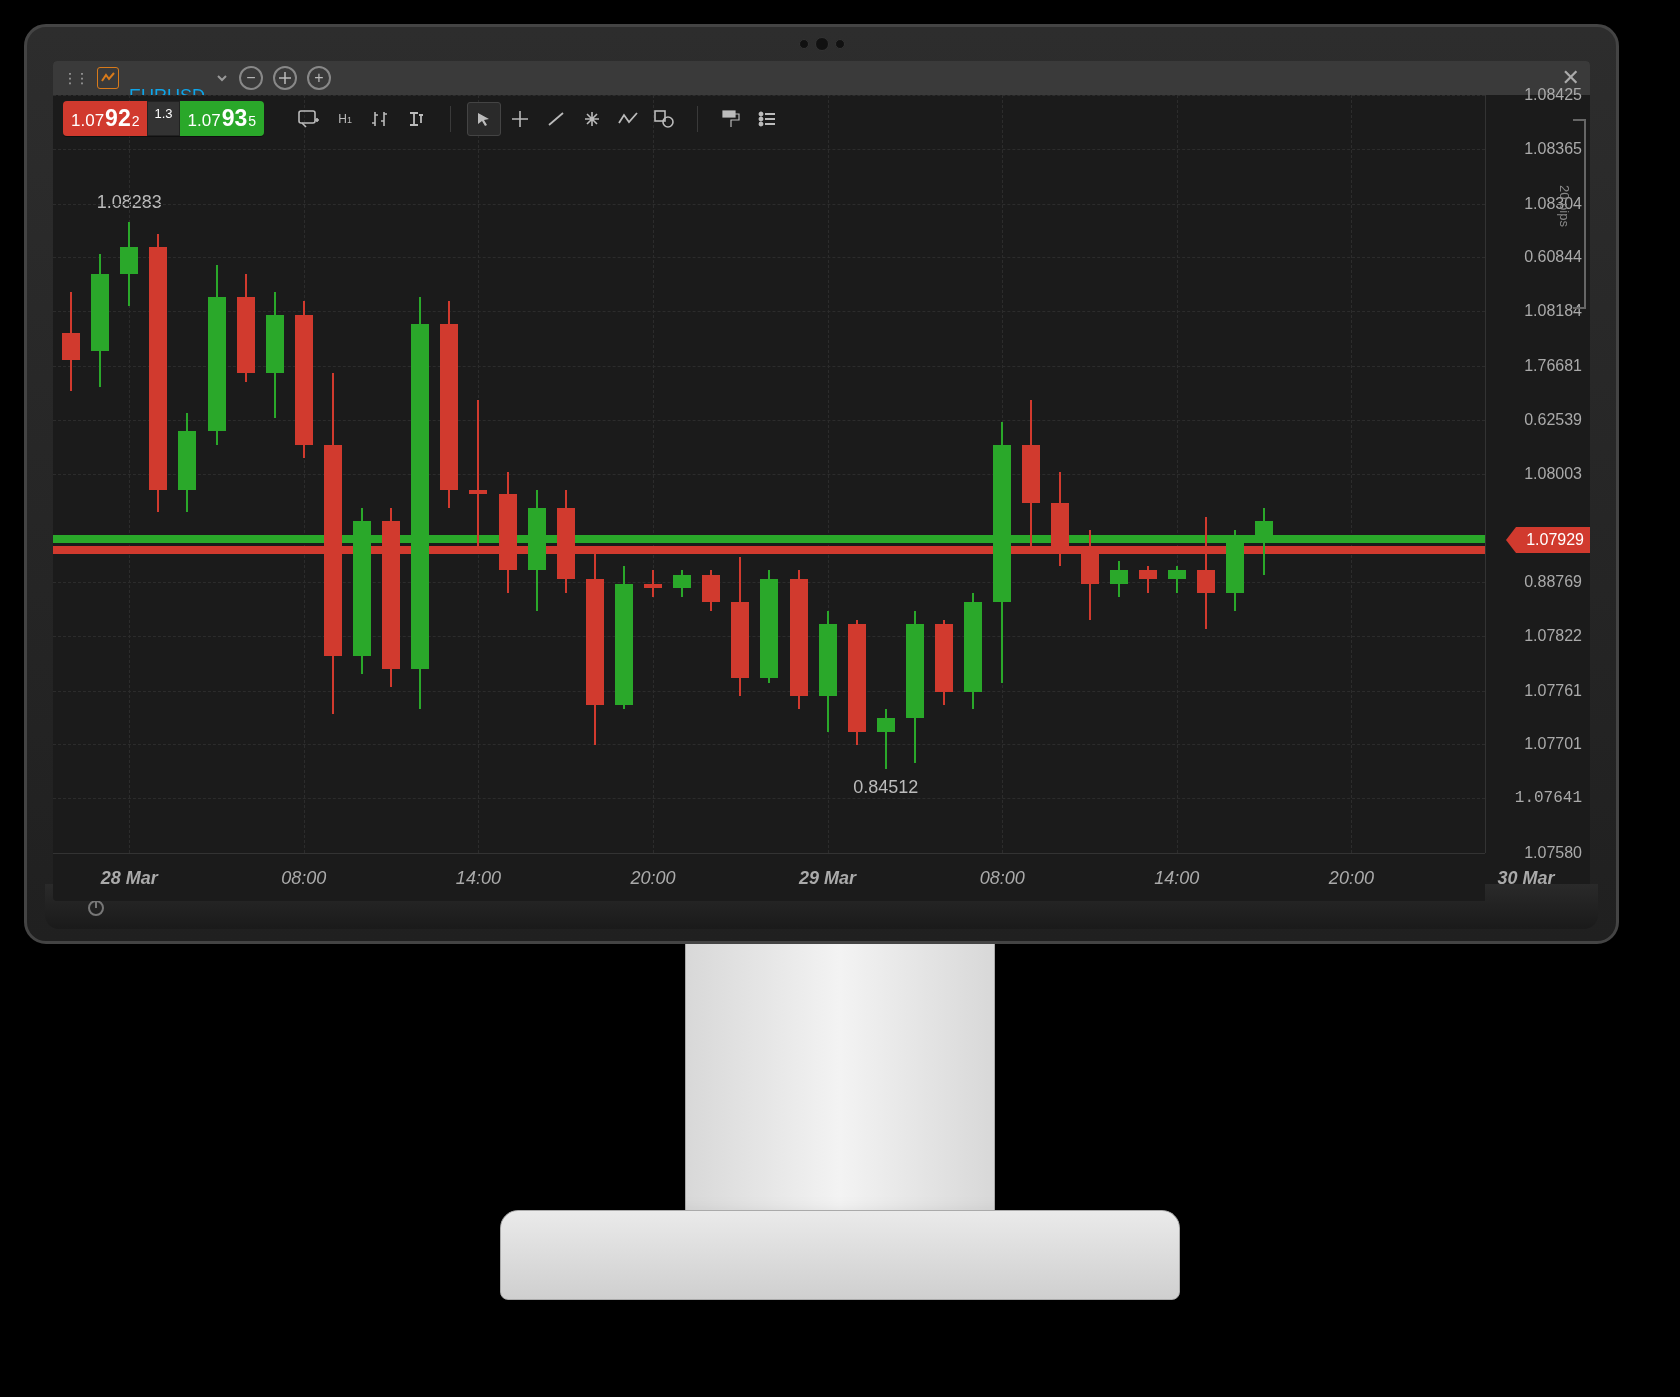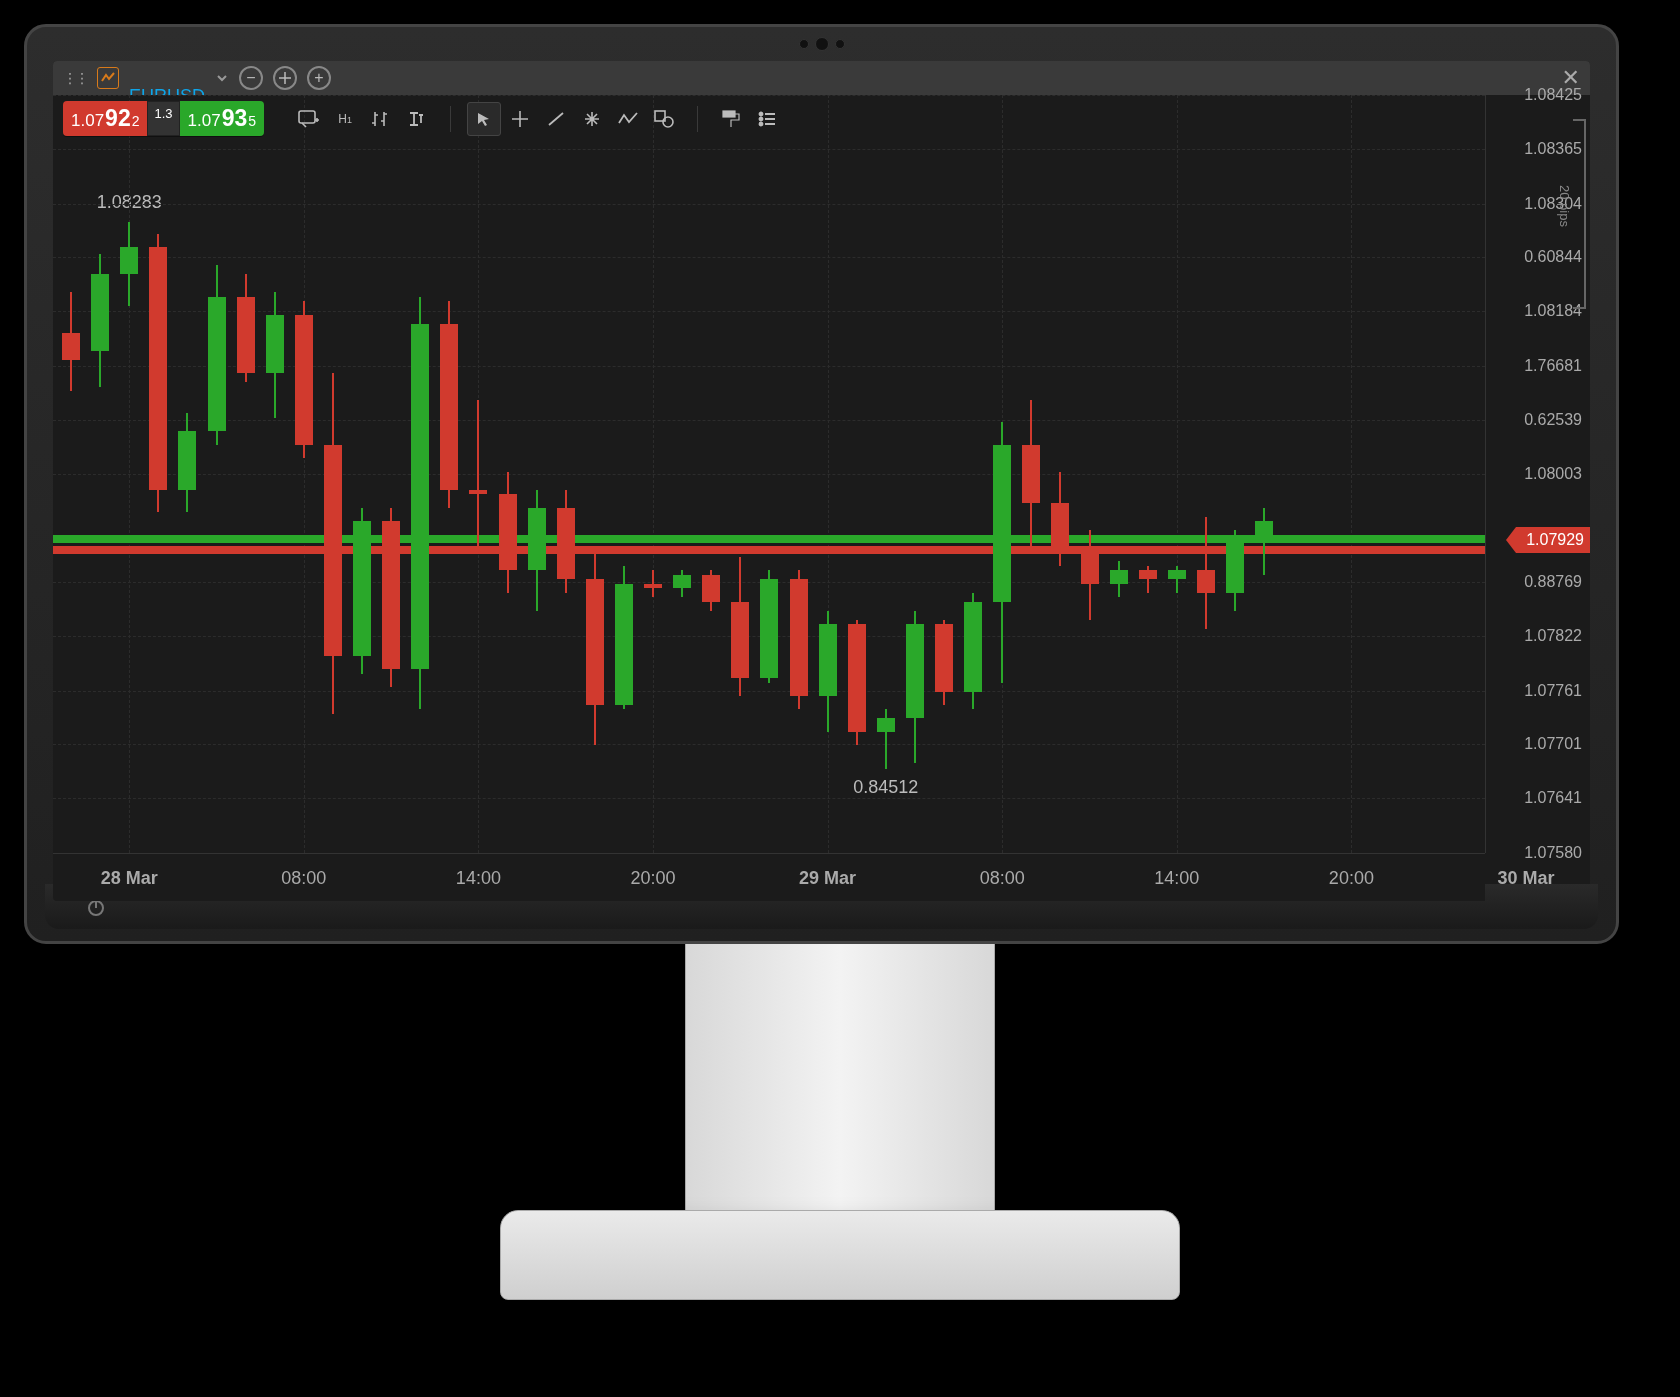--- a/index.html
+++ b/index.html
@@ -60,21 +60,21 @@
   .pip-big{font-size:23px;font-weight:bold;margin:0 1px;}
   .pip-sm{font-size:14px;}
   .tool-group{display:flex;gap:2px;align-items:center;background:transparent;margin-left:18px;}
   .tool-btn{width:34px;height:34px;display:flex;align-items:center;justify-content:center;color:#bbb;cursor:pointer;border-radius:3px;}
   .tool-btn.active{background:#2a2a2a;border:1px solid #444;}
   .tool-sep{width:1px;height:26px;background:#3a3a3a;margin:0 6px;}
   .tf-label{color:#bbb;font-size:12px;display:flex;align-items:baseline;}
   .tf-label .sub{font-size:9px;}
 
   .y-tick{position:absolute;right:8px;color:#aaa;font-size:16px;transform:translateY(-50%);}
-  .x-tick{position:absolute;top:14px;color:#aaa;font-size:18px;transform:translateX(-50%);white-space:nowrap;}
+  .x-tick{position:absolute;top:14px;color:#aaa;font-size:18px;transform:translateX(-50%);white-space:nowrap;font-style:italic;}
   .x-tick.bold{font-weight:bold;}
 
   .price-line{position:absolute;left:0;right:0;height:1px;}
   .price-line.ask{background:#2aa82a;}
   .price-line.bid{background:#d13a2e;}
 
   .price-flag{position:absolute;right:0;height:26px;display:flex;align-items:center;padding:0 6px 0 10px;color:#fff;font-size:16px;z-index:5;}
   .price-flag::before{content:"";position:absolute;left:-10px;top:0;border-top:13px solid transparent;border-bottom:13px solid transparent;}
   .price-flag.bid{background:#d13a2e;}
   .price-flag.bid::before{border-right:10px solid #d13a2e;}
@@ -357,21 +357,21 @@
           <div class="y-tick" style="top: 162.364px;">0.60844</div>
           <div class="y-tick" style="top: 216.187px;">1.08184</div>
           <div class="y-tick" style="top: 270.907px;">1.76681</div>
           <div class="y-tick" style="top: 324.729px;">0.62539</div>
           <div class="y-tick" style="top: 378.551px; text-align: right;">1.08003</div>
           <div class="y-tick" style="top: 444.933px;">1.07929</div>
           <div class="y-tick" style="top: 487.093px;">0.88769</div>
           <div class="y-tick" style="top: 540.916px;">1.07822</div>
           <div class="y-tick" style="top: 595.636px;">1.07761</div>
           <div class="y-tick" style="top: 649.458px;">1.07701</div>
-          <div class="y-tick" style="top: 703.28px;">1.07641</div>
+          <div class="y-tick" style="top: 703.28px; font-family: Liberation Mono, monospace;">1.07641</div>
           <div class="y-tick" style="top: 758px;">1.07580</div>
           <div class="price-flag bid" style="top: 431.933px;">1.07929</div>
         </div>
       <div class="x-axis" id="xaxis">
           <div class="x-tick bold" style="left: 76.2px;">28 Mar</div>
           <div class="x-tick" style="left: 250.8px;">08:00</div>
           <div class="x-tick" style="left: 425.4px;">14:00</div>
           <div class="x-tick" style="left: 600px;">20:00</div>
           <div class="x-tick bold" style="left: 774.6px;">29 Mar</div>
           <div class="x-tick" style="left: 949.2px;">08:00</div>

